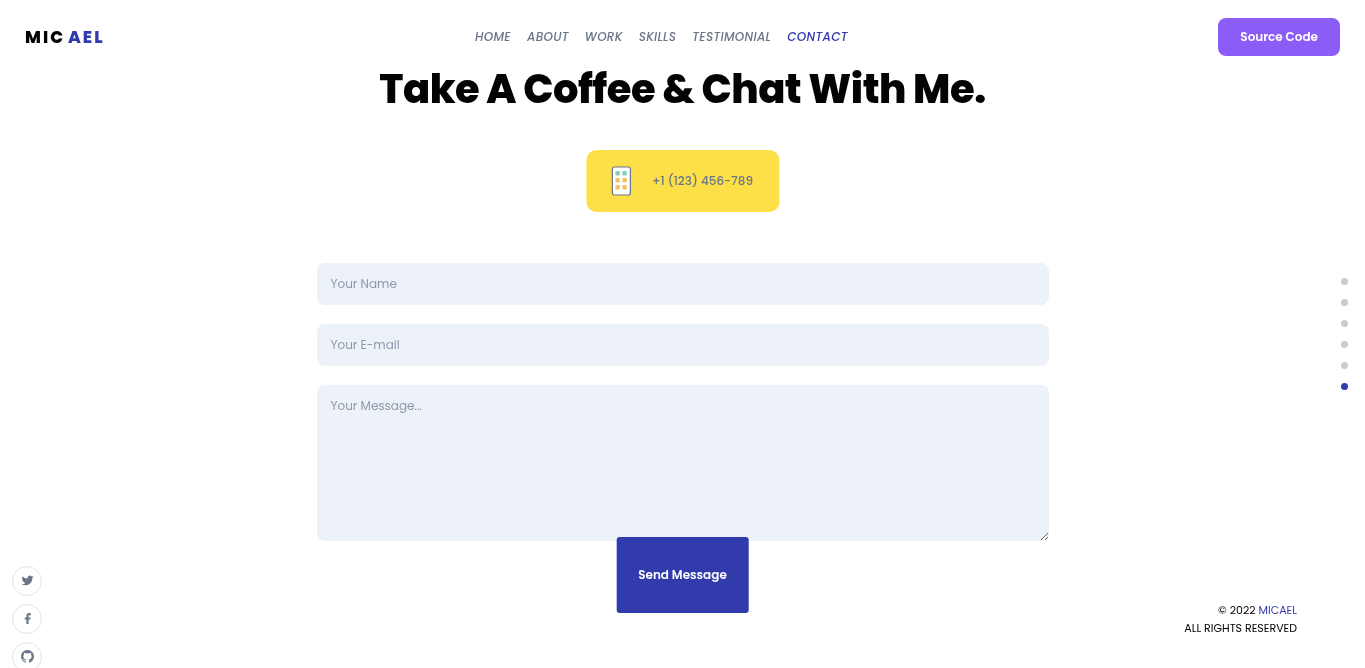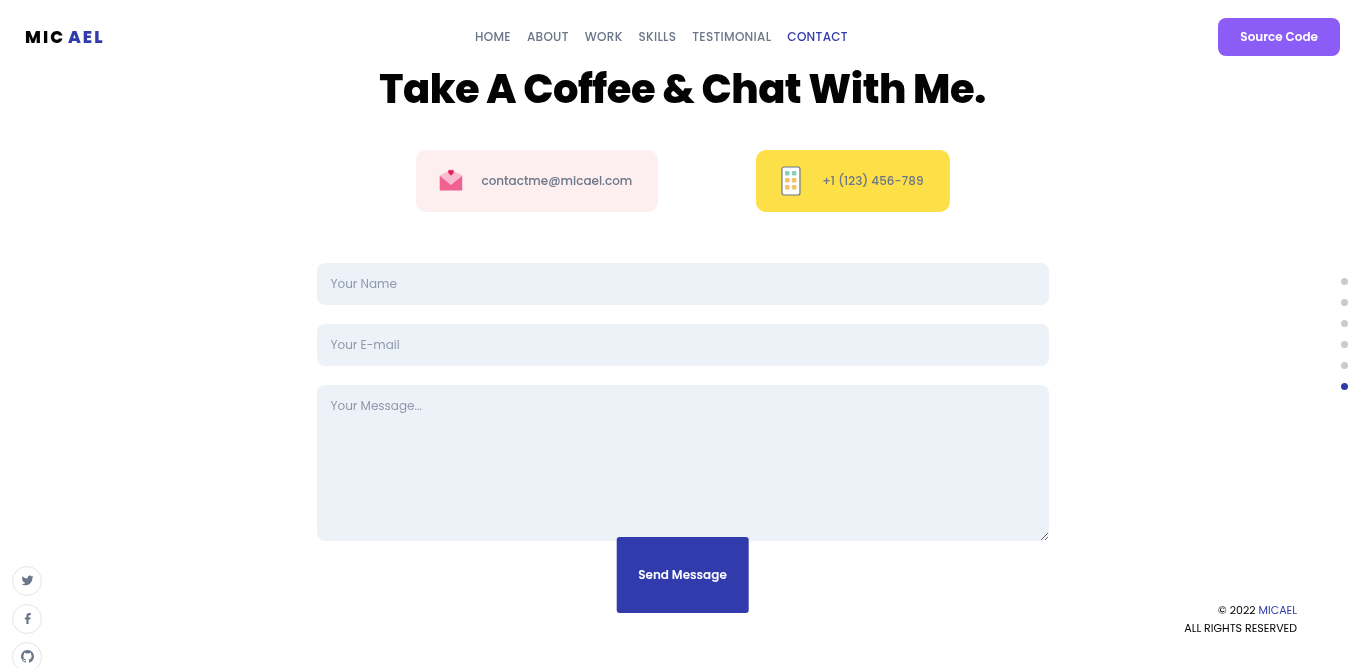--- a/index.html
+++ b/index.html
@@ -1,21 +1,21 @@
 <!DOCTYPE html>
 <html><head>
 <meta charset="utf-8">
 <style>
   * { margin: 0; padding: 0; box-sizing: border-box; font-family: 'Poppins', -apple-system, BlinkMacSystemFont, 'Segoe UI', Roboto, sans-serif; }
   body { background: #fff; width: 1365px; height: 668px; position: relative; overflow: hidden; color: #6b7688; }
   header { position: absolute; top: 0; left: 0; right: 0; display: flex; align-items: center; justify-content: space-between; padding: 18px 25px; background: #fff; }
   .logo { display: flex; font-weight: 800; letter-spacing: 2px; font-size: 17px; }
   .logo .black { color: #030303; }
   .logo .blue { color: #313bac; margin-left: 3px; }
-  nav { display: flex; gap: 16px; }
+  nav { display: flex; gap: 16px; font-style: italic; }
   nav a { text-decoration: none; color: #6b7688; font-size: 12px; font-weight: 500; text-transform: uppercase; letter-spacing: 0.3px; }
   nav a.active { color: #313bac; }
   .source-btn { background: #8b5cf6; color: #fff; border: none; padding: 10px 22px; border-radius: 8px; font-size: 12px; font-weight: 600; cursor: pointer; }
   .heading { position: absolute; top: 48px; left: 0; right: 0; text-align: center; font-size: 40px; font-weight: 800; color: #030303; letter-spacing: -0.5px; margin-top: 11px; }
   .cards { position: absolute; top: 150px; left: 50%; transform: translateX(-50%); display: flex; gap: 98px; }
   .card { display: flex; align-items: center; gap: 14px; padding: 14px 26px 14px 18px; border-radius: 10px; font-size: 12px; color: #6b7688; font-weight: 500; }
   .card.email { background: #fdeef0; }
   .card.phone { background: #fde047; }
   .icon { width: 34px; height: 34px; display: flex; align-items: center; justify-content: center; }
   .form { position: absolute; top: 263px; left: 50%; transform: translateX(-50%); width: 732px; display: flex; flex-direction: column; gap: 19px; }
@@ -46,30 +46,20 @@
     <a href="#">SKILLS</a>
     <a href="#">TESTIMONIAL</a>
     <a href="#" class="active">CONTACT</a>
   </nav>
   <button class="source-btn">Source Code</button>
 </header>
 
 <h1 class="heading">Take A Coffee &amp; Chat With Me.</h1>
 
 <div class="cards">
-  <div class="card email">
-    <span class="icon">
-      <svg width="30" height="30" viewBox="0 0 32 32">
-        <path d="M4 10 L16 20 L28 10 L28 26 L4 26 Z" fill="#f06292"></path>
-        <path d="M4 10 L16 20 L28 10 L16 4 Z" fill="#f8bbd0"></path>
-        <path d="M13 6 C13 4 15 3 16 5 C17 3 19 4 19 6 C19 8 16 10 16 10 C16 10 13 8 13 6 Z" fill="#e91e63"></path>
-      </svg>
-    </span>
-    <span>contactme@micael.com</span>
-  </div>
   <div class="card phone">
     <span class="icon">
       <svg width="22" height="30" viewBox="0 0 20 30">
         <rect x="1" y="1" width="18" height="28" rx="2" fill="#fff" stroke="#6b7688" stroke-width="1.2"></rect>
         <rect x="4" y="5" width="4.5" height="4.5" rx="1" fill="#8ad0b9"></rect>
         <rect x="11" y="5" width="4.5" height="4.5" rx="1" fill="#8ad0b9"></rect>
         <rect x="4" y="12" width="4.5" height="4.5" rx="1" fill="#f5c06a"></rect>
         <rect x="11" y="12" width="4.5" height="4.5" rx="1" fill="#f5c06a"></rect>
         <rect x="4" y="19" width="4.5" height="4.5" rx="1" fill="#f5c06a"></rect>
         <rect x="11" y="19" width="4.5" height="4.5" rx="1" fill="#f5c06a"></rect>

